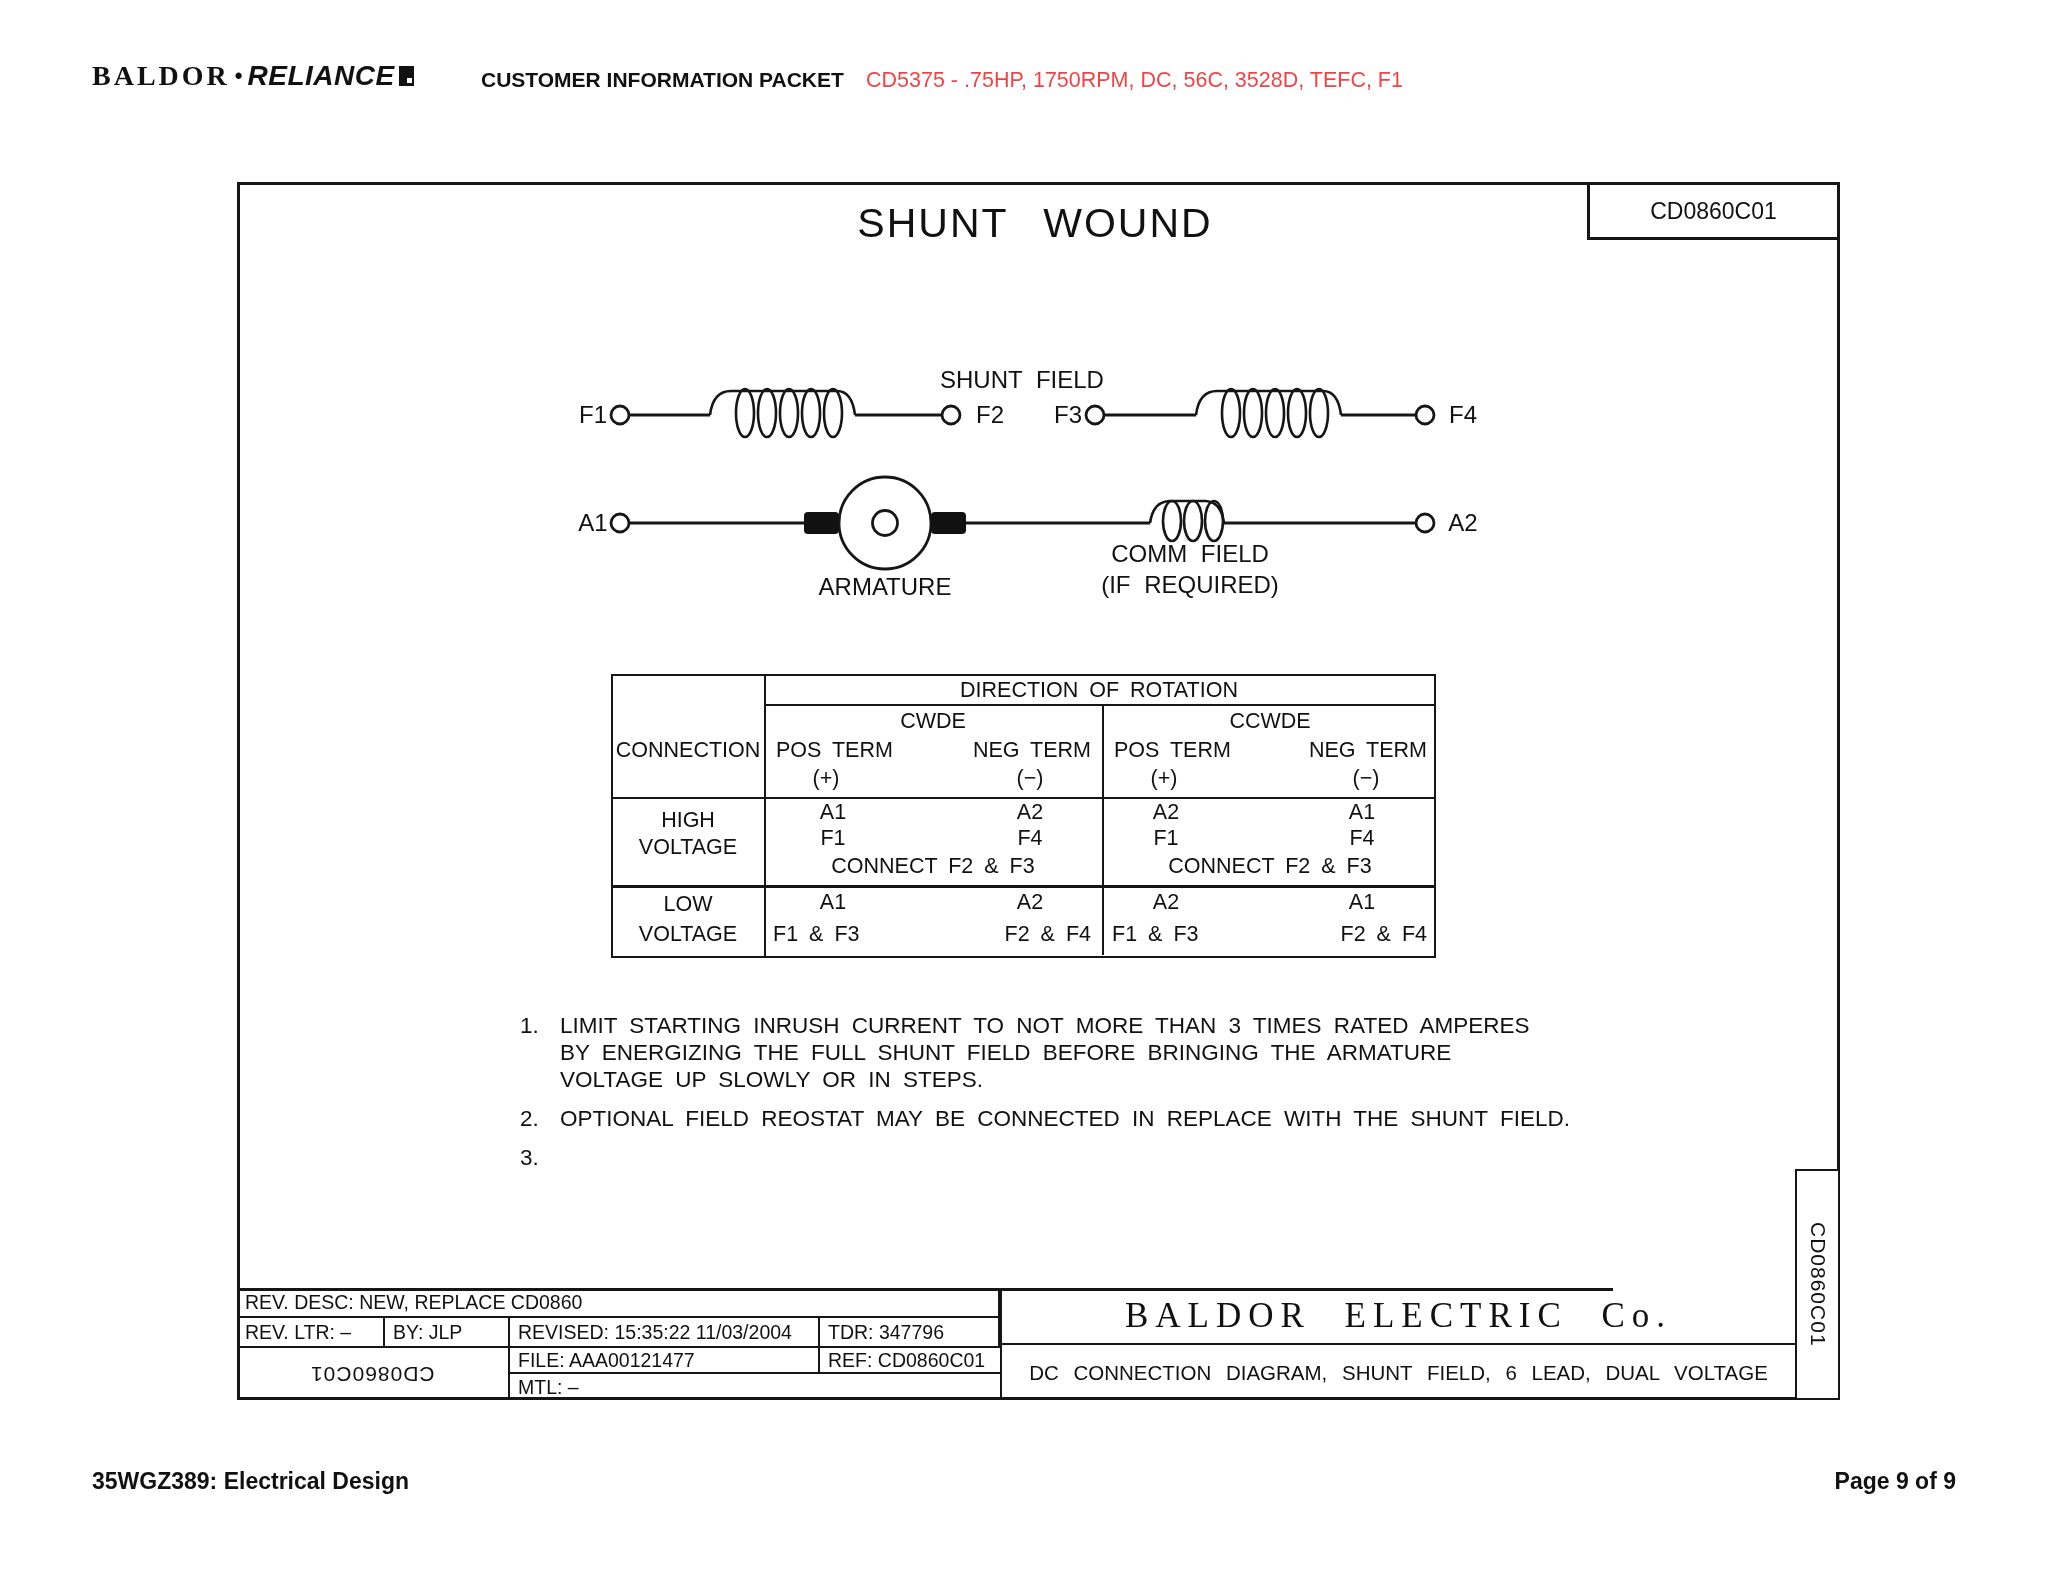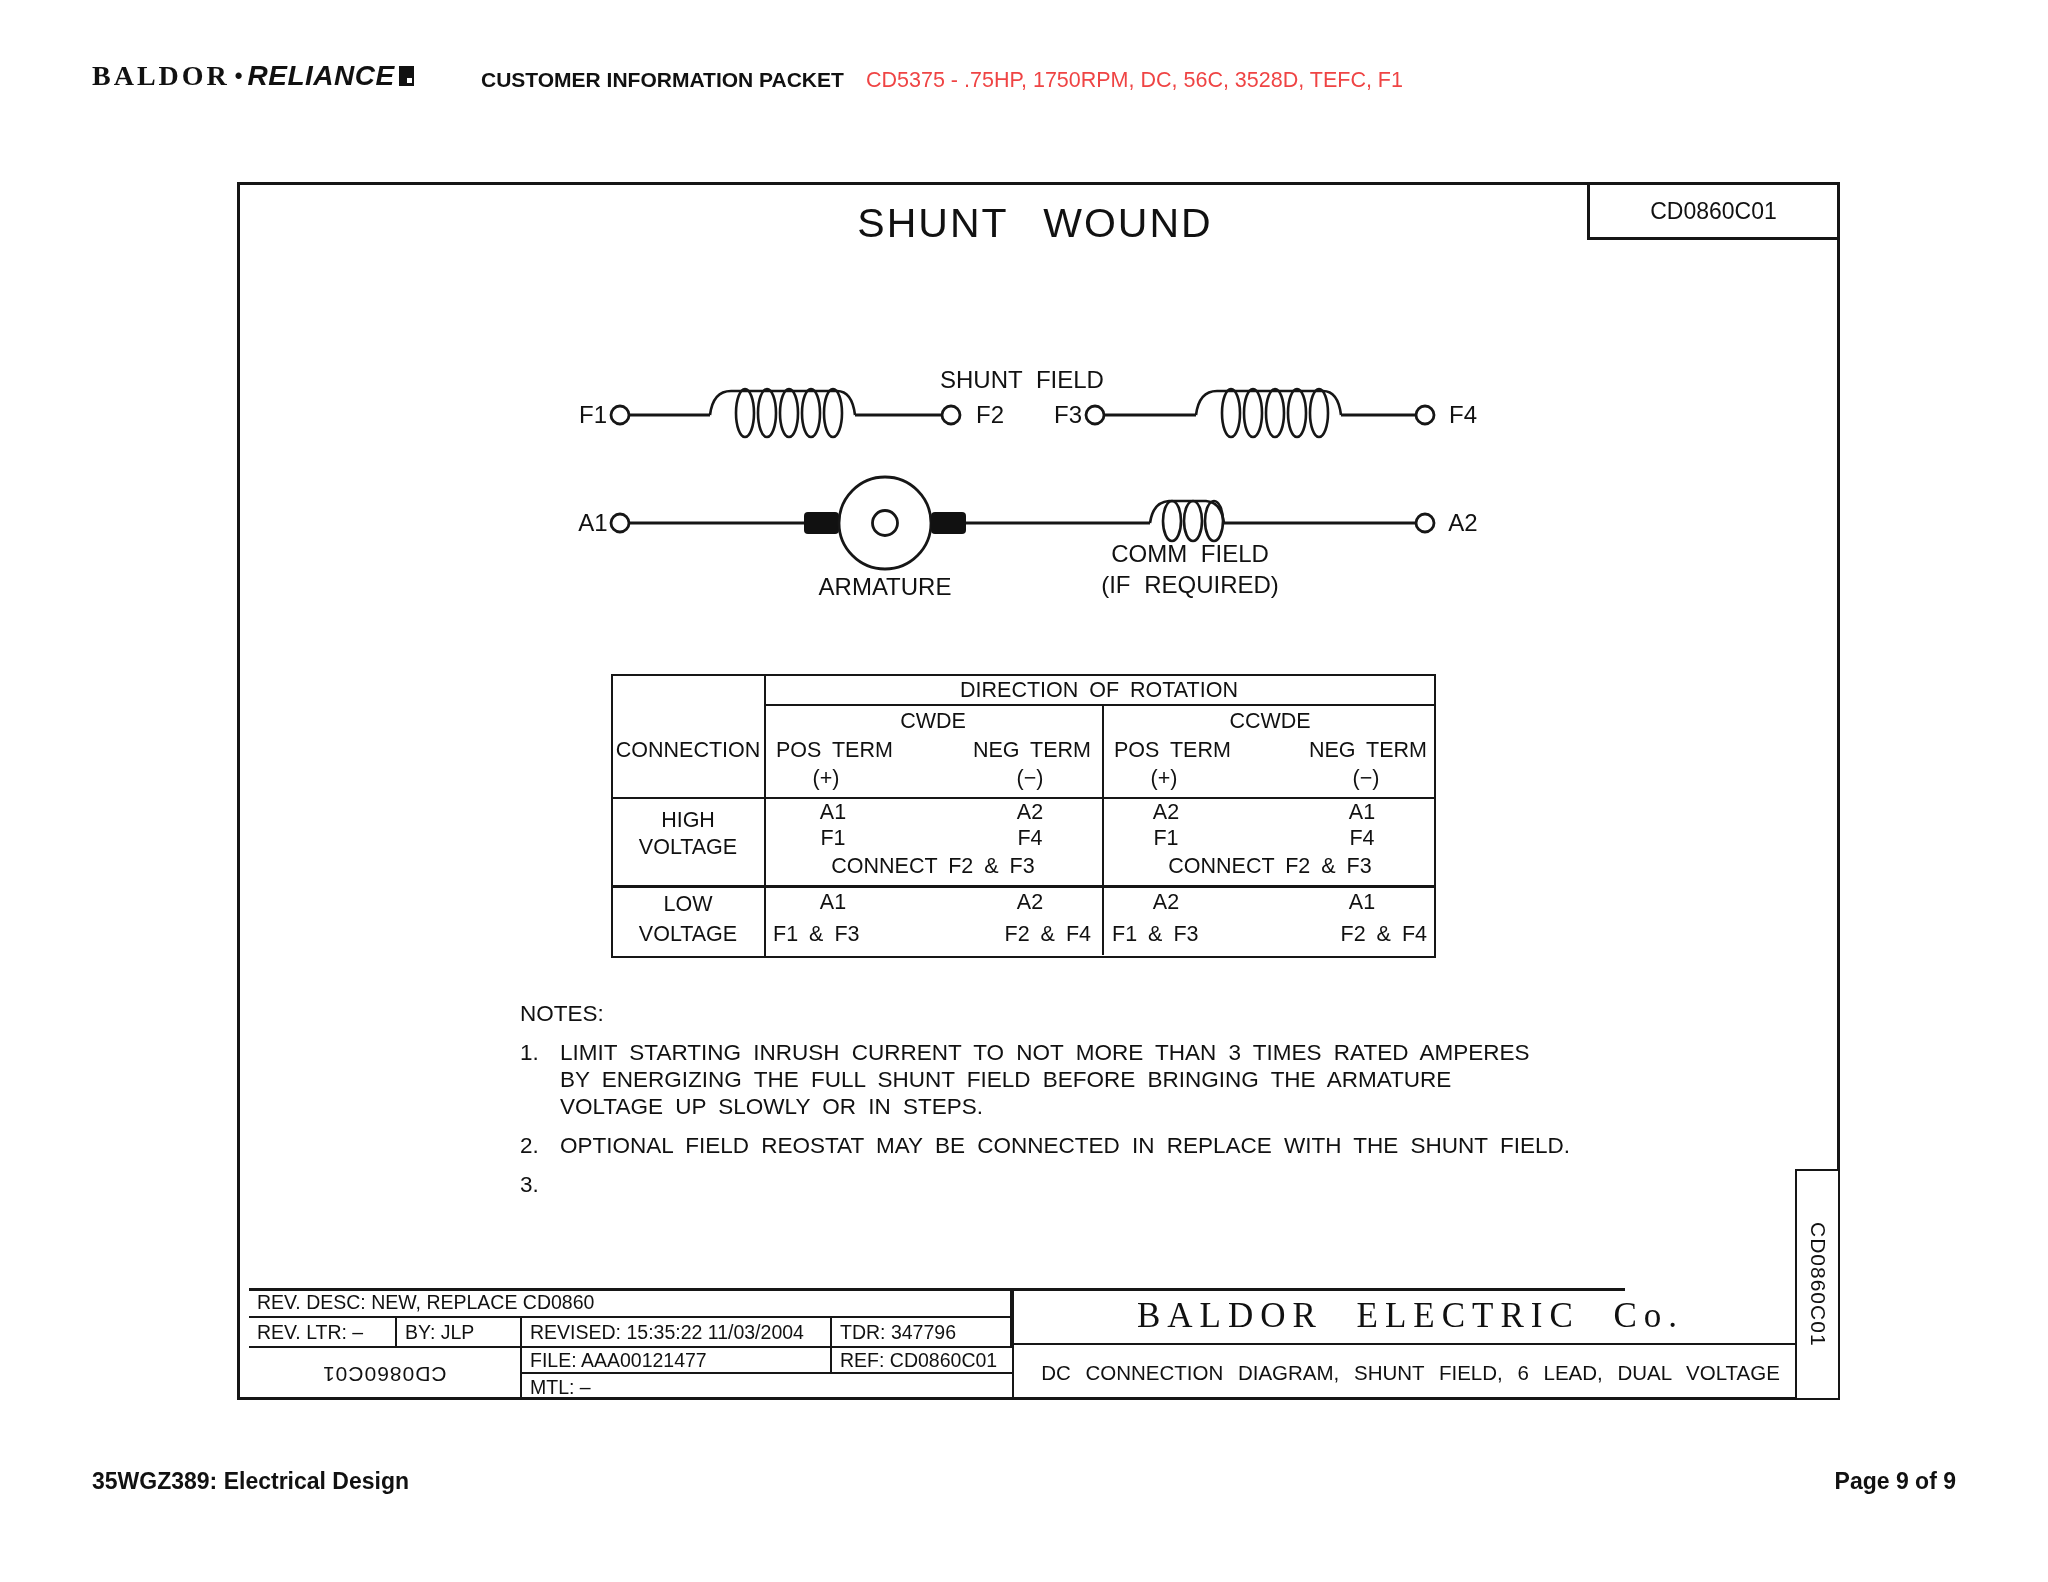--- a/index.html
+++ b/index.html
@@ -42,21 +42,21 @@
   .ctr{transform:translateX(-50%);}
   .rgt{transform:translateX(-100%);}
 
   
   .notes{left:520px;top:1000px;width:1120px;font-size:22.5px;word-spacing:6px;line-height:27px;}
   .notes-heading{margin-bottom:12px;}
   .note{display:flex;margin-top:12px;}
   .note-num{width:40px;flex:0 0 40px;}
 
   
-  .titleblock{left:237px;top:1288px;width:1376px;height:112px;font-size:19.5px;box-sizing:border-box;margin-left:12px;}
+  .titleblock{left:237px;top:1288px;width:1376px;height:112px;font-size:19.5px;box-sizing:border-box;}
   .tb-cell{position:absolute;box-sizing:border-box;border-color:#161616;border-style:solid;border-width:0;
            display:flex;align-items:center;padding:0 8px;white-space:nowrap;}
   .tb-line{position:absolute;background:#161616;}
   .tb-top{left:0;top:0;width:100%;height:2.5px;}
   .tb-flip{justify-content:center;}
   .tb-flip span{transform:rotate(180deg);font-size:21px;letter-spacing:1px;}
   .tb-company{justify-content:center;font-family:"Liberation Serif",serif;font-size:35px;
               letter-spacing:7px;word-spacing:18px;}
   .tb-desc{justify-content:center;font-size:20.5px;word-spacing:9px;}
 
@@ -176,21 +176,20 @@
     <div class="lbl ctr" style="left:417px;top:214px;">A2</div>
     <div class="lbl ctr" style="left:553px;top:214px;">A2</div>
     <div class="lbl ctr" style="left:749px;top:214px;">A1</div>
     <div class="lbl" style="left:160px;top:246px;">F1 &amp; F3</div>
     <div class="lbl rgt" style="left:478px;top:246px;">F2 &amp; F4</div>
     <div class="lbl" style="left:499px;top:246px;">F1 &amp; F3</div>
     <div class="lbl rgt" style="left:814px;top:246px;">F2 &amp; F4</div>
   </div>
 
   <div class="abs notes">
-    <div class="notes-heading">NOTES:</div>
     <div class="note">
       <span class="note-num">1.</span>
       <div class="note-lines">
         <div>LIMIT STARTING INRUSH CURRENT TO NOT MORE THAN 3 TIMES RATED AMPERES</div>
         <div>BY ENERGIZING THE FULL SHUNT FIELD BEFORE BRINGING THE ARMATURE</div>
         <div>VOLTAGE UP SLOWLY OR IN STEPS.</div>
       </div>
     </div>
     <div class="note">
       <span class="note-num">2.</span>

